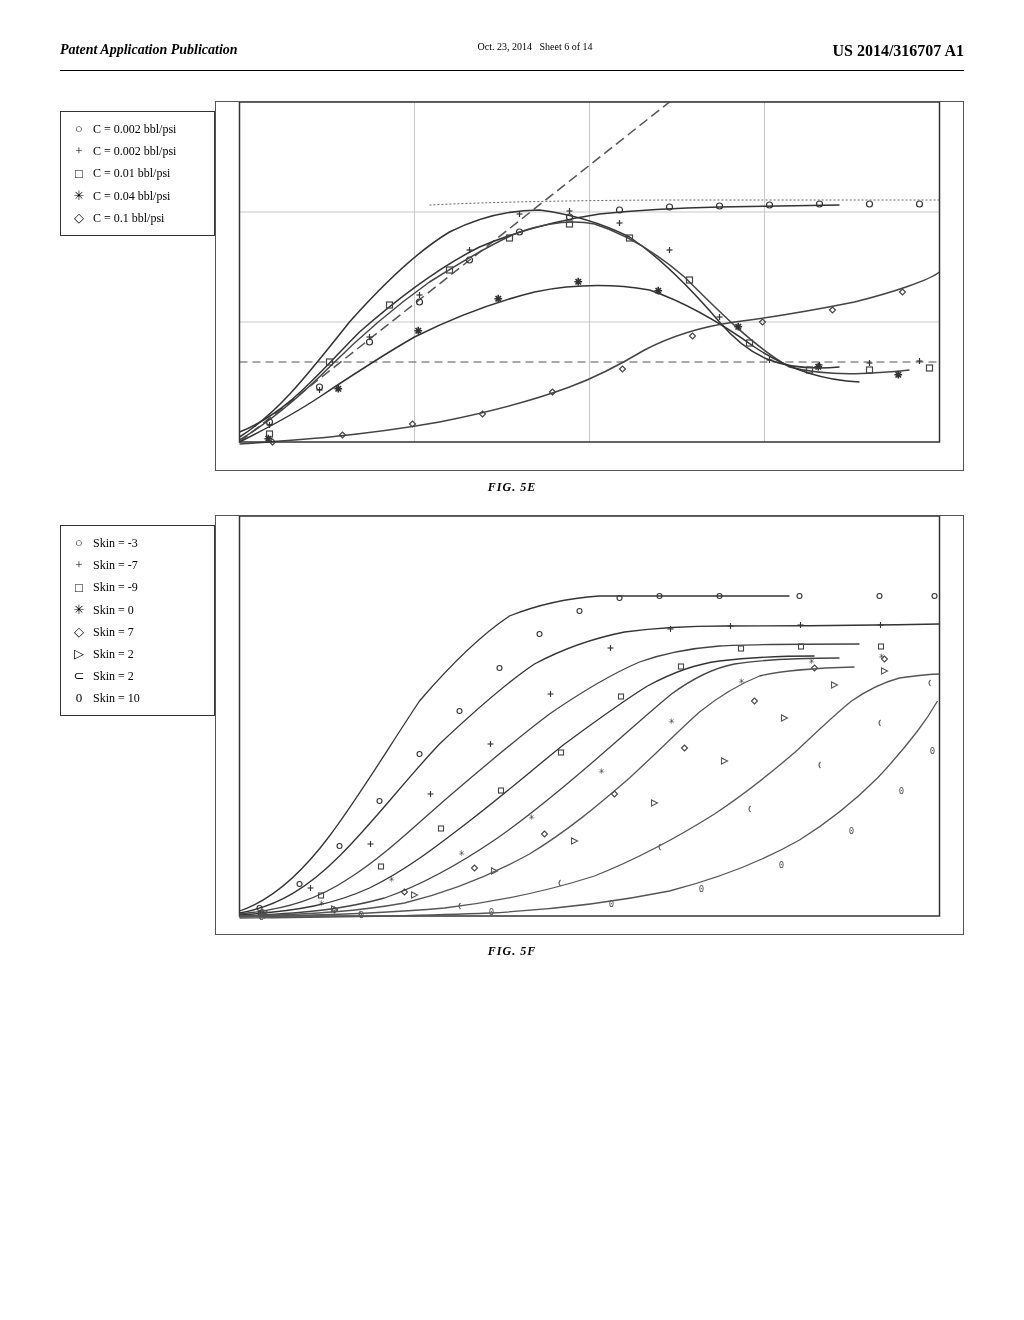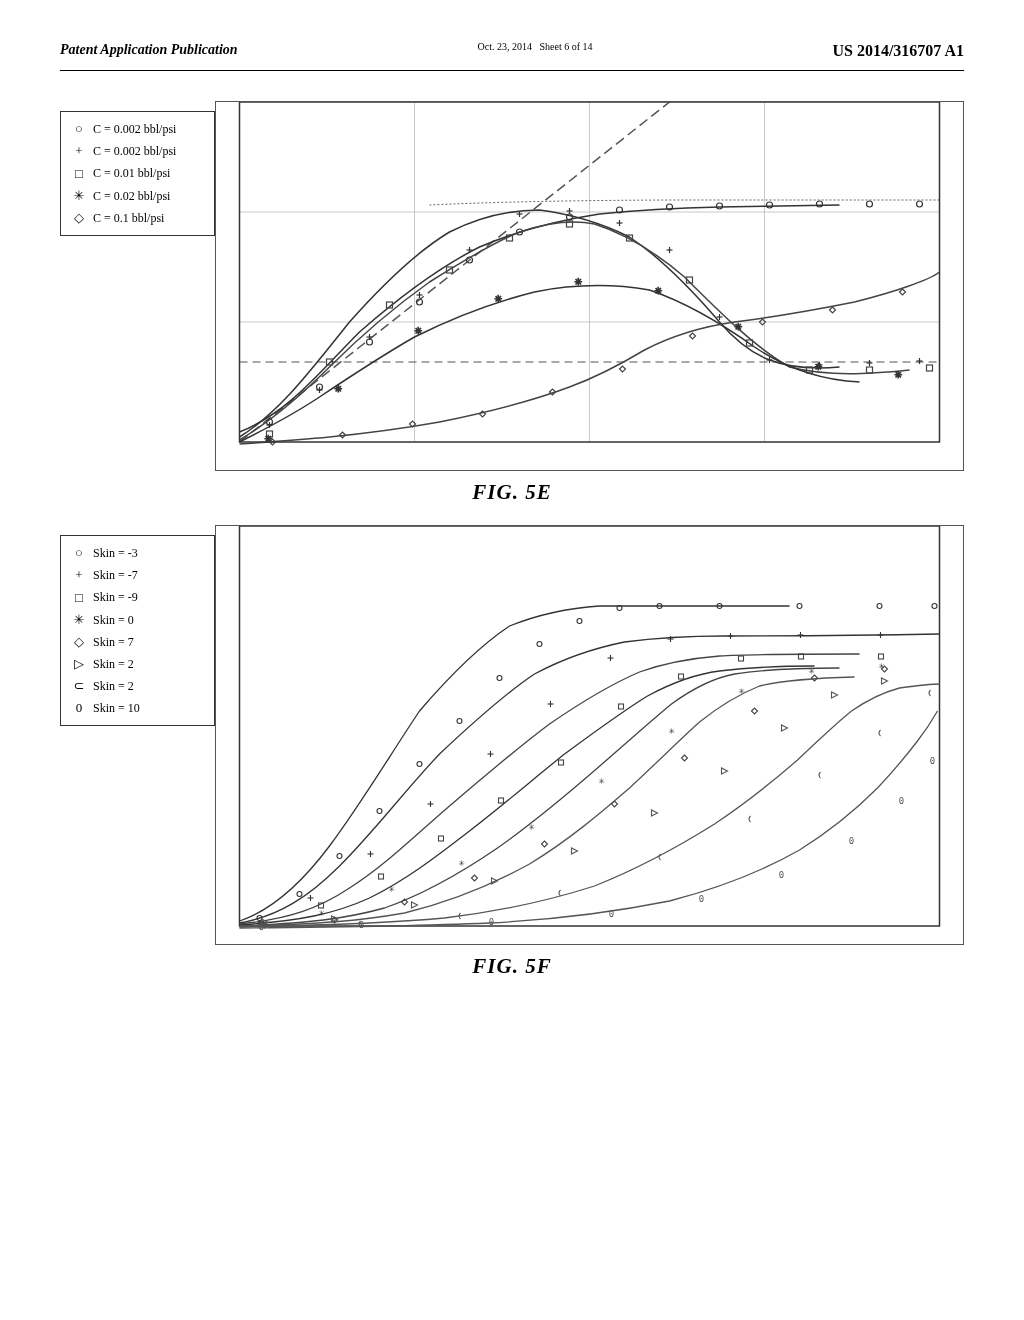--- a/index.html
+++ b/index.html
@@ -101,21 +101,21 @@
       flex: 1;
       position: relative;
       overflow: hidden;
     }
 
     .chart-area svg {
       display: block;
     }
 
     .figure-label {
-      font-size: 21px;
+      font-size: 12px;
       font-weight: bold;
       text-align: center;
       margin-top: 4px;
       font-style: italic;
       letter-spacing: 1px;
     }
 
     .legend-box-tall {
       border: 1px solid #333;
       padding: 6px 10px;
@@ -154,21 +154,21 @@
           <div class="legend-item">
             <span class="legend-symbol">+</span>
             <span>C = 0.002 bbl/psi</span>
           </div>
           <div class="legend-item">
             <span class="legend-symbol">□</span>
             <span>C = 0.01 bbl/psi</span>
           </div>
           <div class="legend-item">
             <span class="legend-symbol">✳</span>
-            <span>C = 0.02 bbl/psi</span>
+            <span>C = 0.04 bbl/psi</span>
           </div>
           <div class="legend-item">
             <span class="legend-symbol">◇</span>
             <span>C = 0.1 bbl/psi</span>
           </div>
         </div>
 
         <div class="chart-area" style="height:370px;">
           <svg width="100%" height="370" viewBox="0 0 700 370" xmlns="http://www.w3.org/2000/svg">
 

